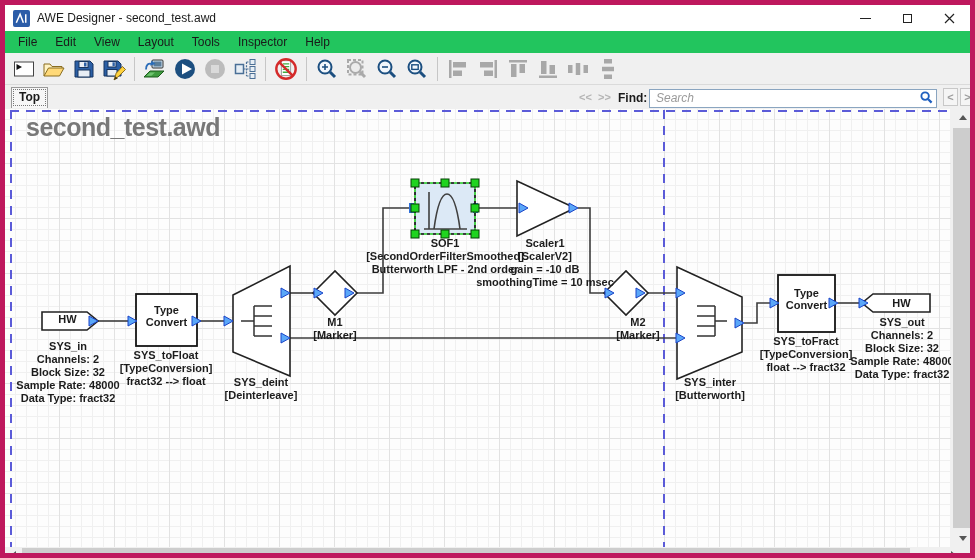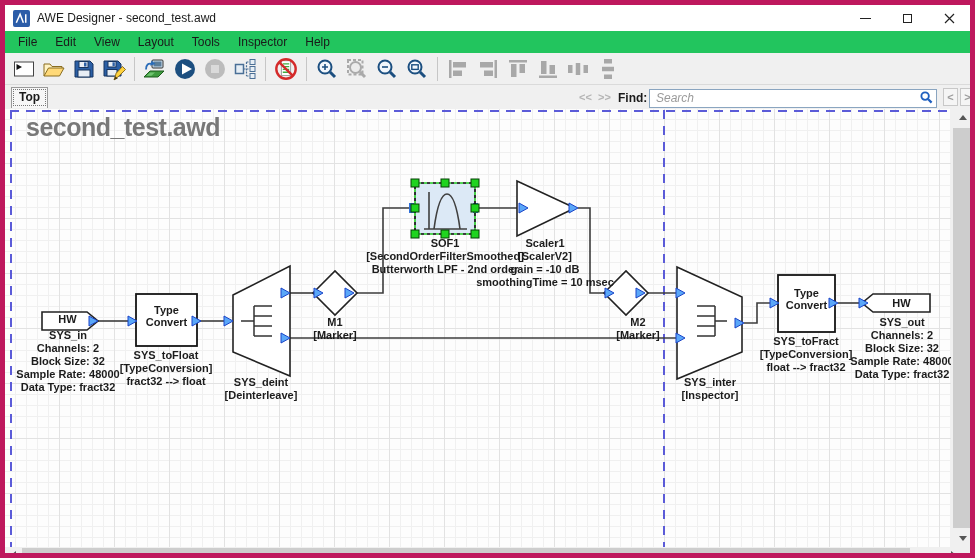--- a/index.html
+++ b/index.html
@@ -368,21 +368,21 @@
         <polygon points="824,293 824,303 833,298"></polygon>
         <polygon points="854,293 854,303 863,298"></polygon>
       </g>
     </svg>
 
     <div class="inner" style="left:37px;top:199px;width:51px;height:22px;">HW</div>
     <div class="inner" style="left:131px;top:195px;width:61px;height:24px;">Type Convert</div>
     <div class="inner" style="left:773px;top:178px;width:57px;height:24px;">Type Convert</div>
     <div class="inner" style="left:868px;top:185px;width:57px;height:18px;">HW</div>
 
-    <div class="lbl" style="left:3px;top:220px;width:120px;">
+    <div class="lbl" style="left:3px;top:231px;width:120px;">
       <div>SYS_in</div>
         <div>Channels: 2</div>
       <div>Block Size: 32</div>
         <div>Sample Rate: 48000</div>
       <div>Data Type: fract32</div>
     </div>
     <div class="lbl" style="left:101px;top:240px;width:120px;">
       <div>SYS_toFloat</div>
         <div>[TypeConversion]</div>
       <div>fract32 --&gt; float</div>
@@ -405,21 +405,21 @@
         <div>[ScalerV2]</div>
       <div>gain = -10 dB</div>
         <div>smoothingTime = 10 msec</div>
     </div>
     <div class="lbl" style="left:583px;top:207px;width:100px;">
       <div>M2</div>
         <div>[Marker]</div>
     </div>
     <div class="lbl" style="left:655px;top:267px;width:100px;">
       <div>SYS_inter</div>
-        <div>[Inspector]</div>
+        <div>[Butterworth]</div>
     </div>
     <div class="lbl" style="left:741px;top:226px;width:120px;">
       <div>SYS_toFract</div>
         <div>[TypeConversion]</div>
       <div>float --&gt; fract32</div>
     </div>
     <div class="lbl" style="left:837px;top:207px;width:120px;">
       <div>SYS_out</div>
         <div>Channels: 2</div>
       <div>Block Size: 32</div>

